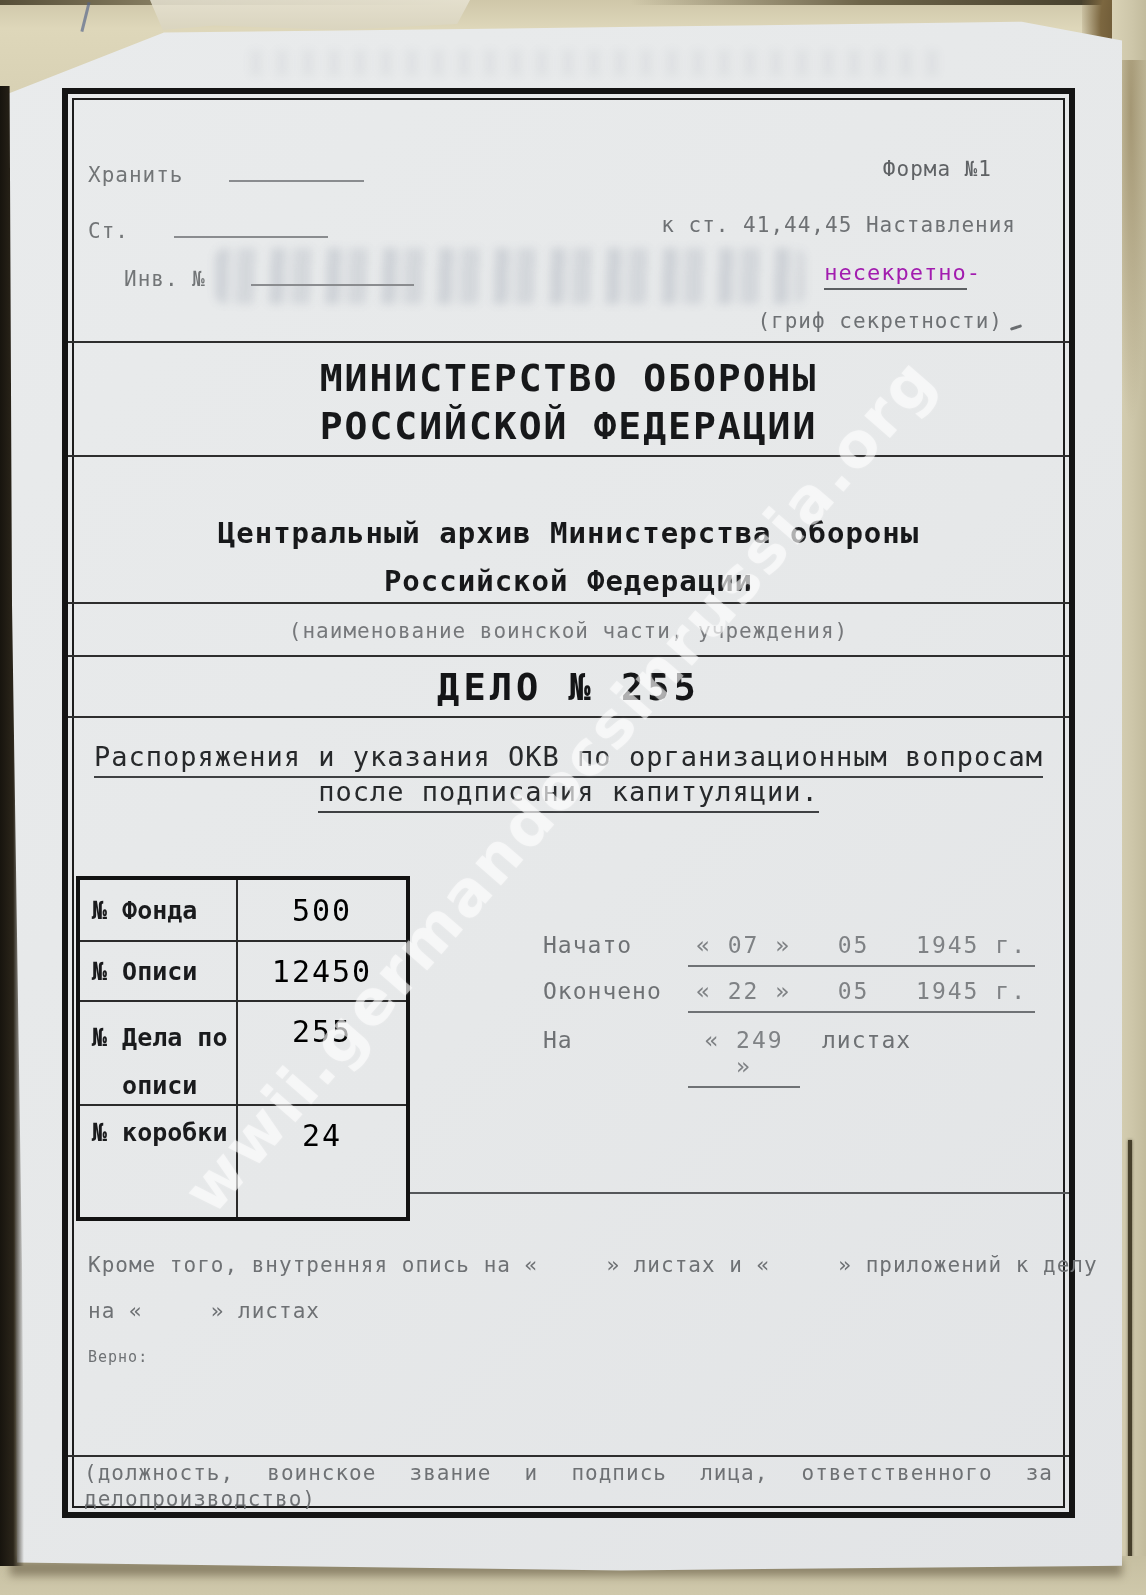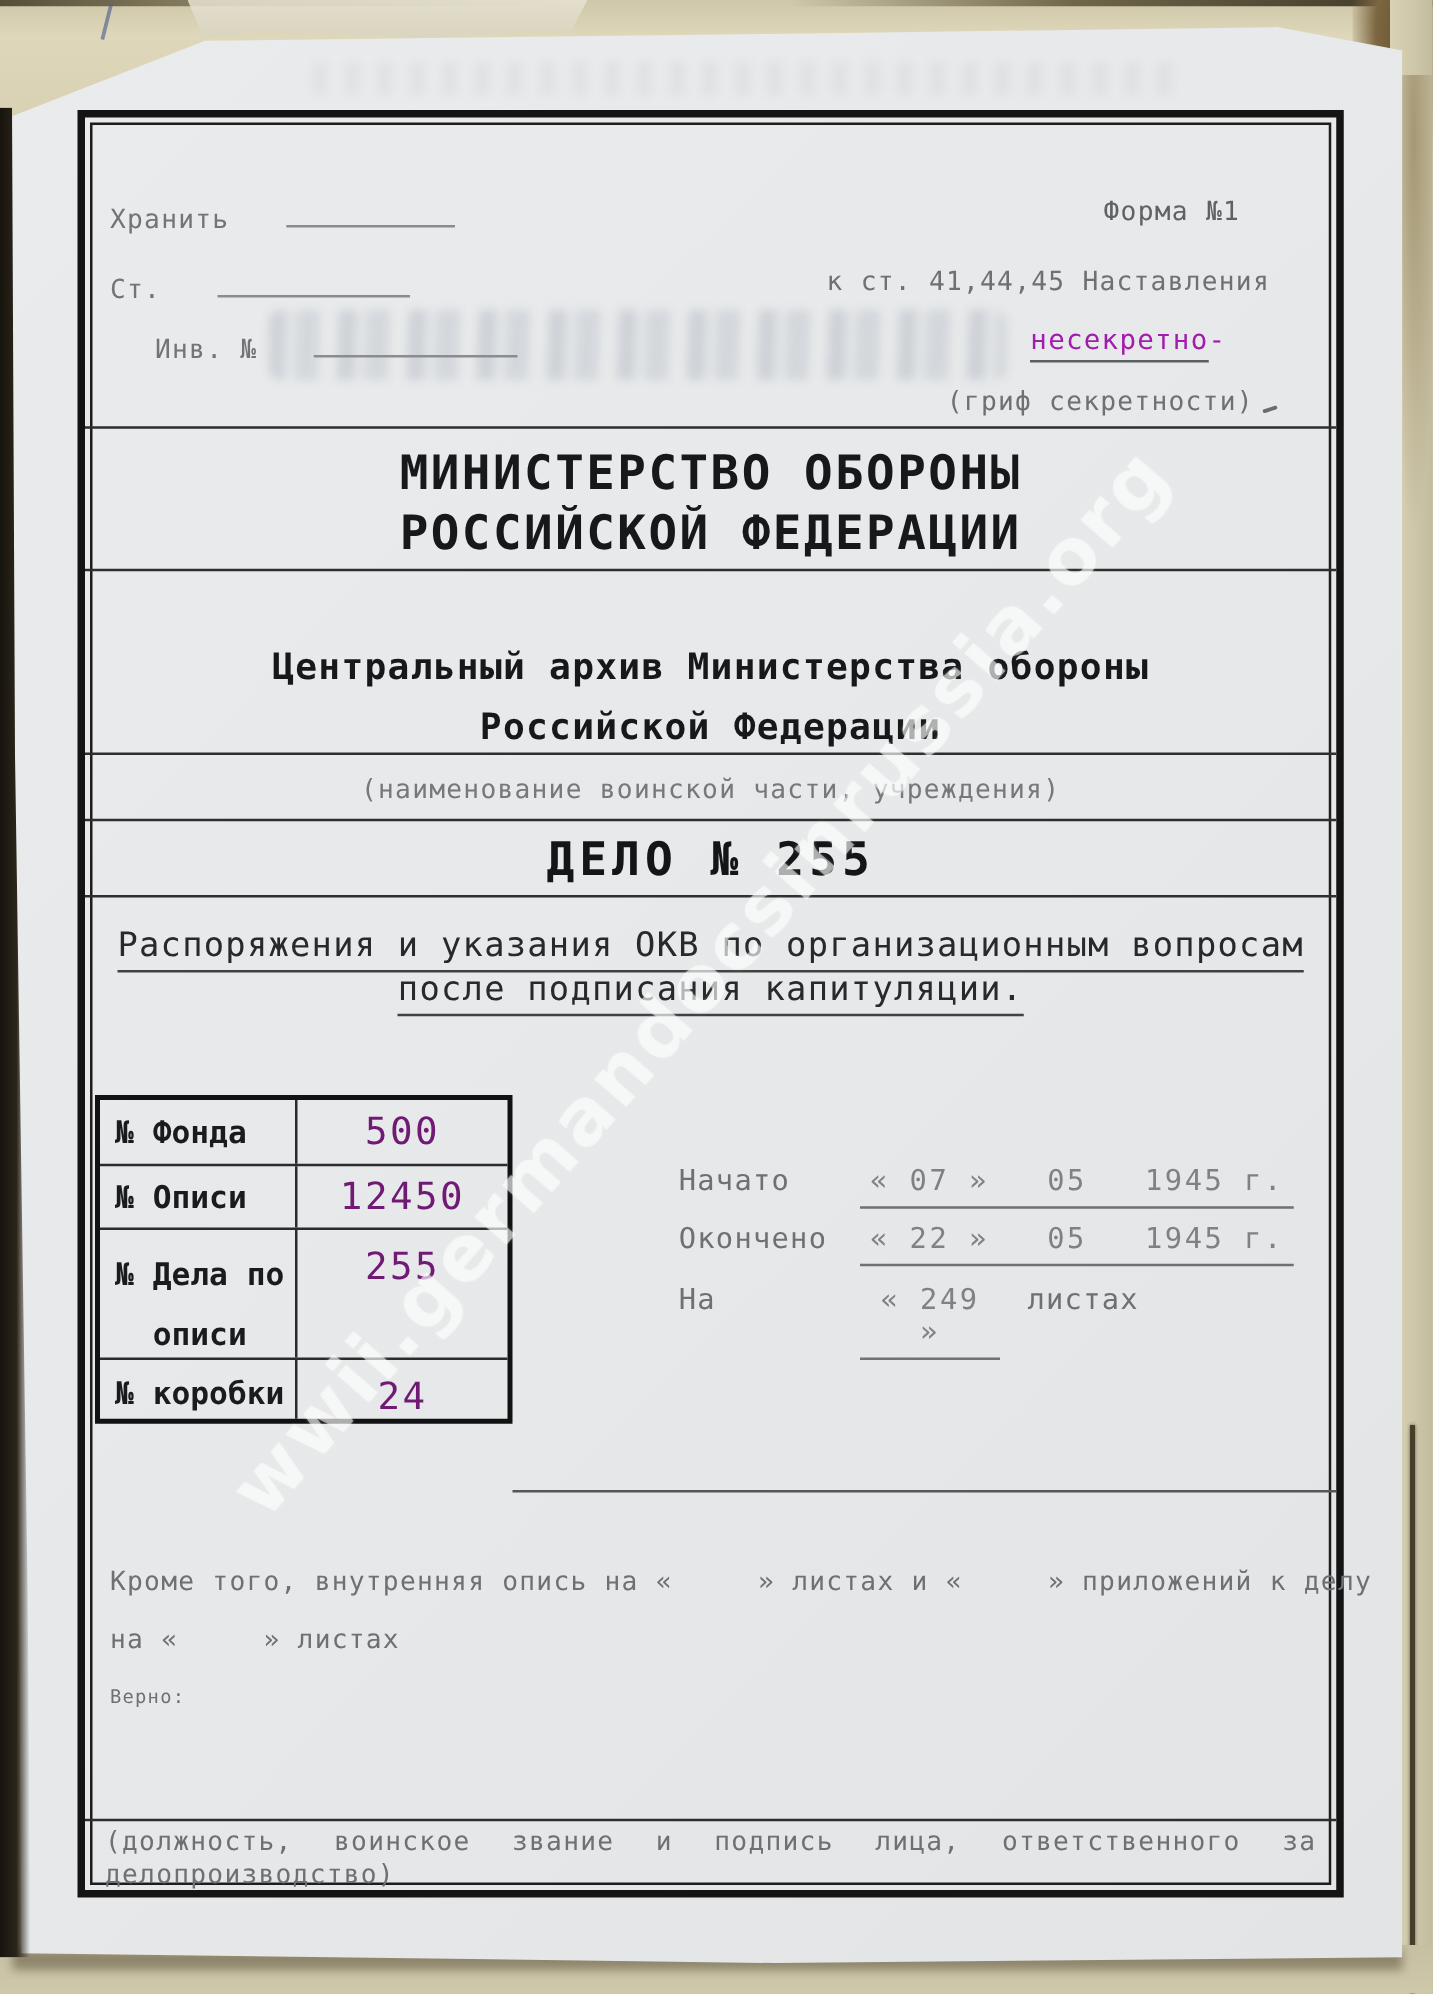--- a/index.html
+++ b/index.html
@@ -55,28 +55,28 @@
   .center{left:0;right:0;text-align:center;}
   .fill-line{flex:1 1 auto;border-bottom:2px solid #8a8c8f;margin-left:6px;height:1.05em;}
   .field{position:absolute;display:flex;align-items:baseline;font-size:21px;color:#727577;letter-spacing:1px;gap:39px;}
   .h-bold{font-weight:bold;color:#17181a;font-size:38px;line-height:44px;letter-spacing:2px;}
   .h-bold2{font-weight:bold;color:#17181a;font-size:29px;line-height:36px;letter-spacing:1px;}
   .delo{font-weight:bold;color:#141517;font-size:37px;line-height:44px;letter-spacing:4px;}
   .case-title{font-size:27px;line-height:34px;color:#27292b;letter-spacing:1px;}
   .uspan{border-bottom:2px solid #3f4143;padding-bottom:4px;}
   .u-grey{border-bottom:2px solid #5c5f62;padding-bottom:3px;}
   
-  .rtable{position:absolute;left:8px;top:782px;width:334px;height:263px;box-sizing:border-box;
+  .rtable{position:absolute;left:8px;top:782px;width:334px;height:345px;box-sizing:border-box;
     border:4px solid #121212;display:flex;flex-direction:column;background:transparent;}
   .trow{display:flex;border-bottom:2px solid #2b2b2b;}
   .trow:last-child{border-bottom:none;flex:1;}
   .tlabel{width:158px;box-sizing:border-box;border-right:2px solid #2b2b2b;
     font-weight:bold;font-size:25px;color:#1a1b1d;padding-left:12px;display:flex;align-items:center;white-space:pre;}
   .tval{flex:1;display:flex;align-items:center;justify-content:center;
-    color:#701a75;font-size:30px;letter-spacing:2px;}
+    color:#000000;font-size:30px;letter-spacing:2px;}
   .r1{height:60px;} .r2{height:58px;} .r3{height:102px;}
   .top-align{align-items:flex-start;padding-top:12px;}
   .ml{line-height:48px;}
   
   .drow{position:absolute;display:flex;align-items:baseline;font-size:23px;color:#6e7174;letter-spacing:1px;}
   .dlabel{width:145px;}
   .dval{width:347px;display:flex;justify-content:space-between;align-items:baseline;
     border-bottom:2px solid #6f7275;padding:0 8px 7px 8px;box-sizing:border-box;
     color:#7f8285;letter-spacing:2px;}
   .dval-small{width:112px;border-bottom:2px solid #6f7275;padding:0 4px 7px 4px;box-sizing:border-box;

